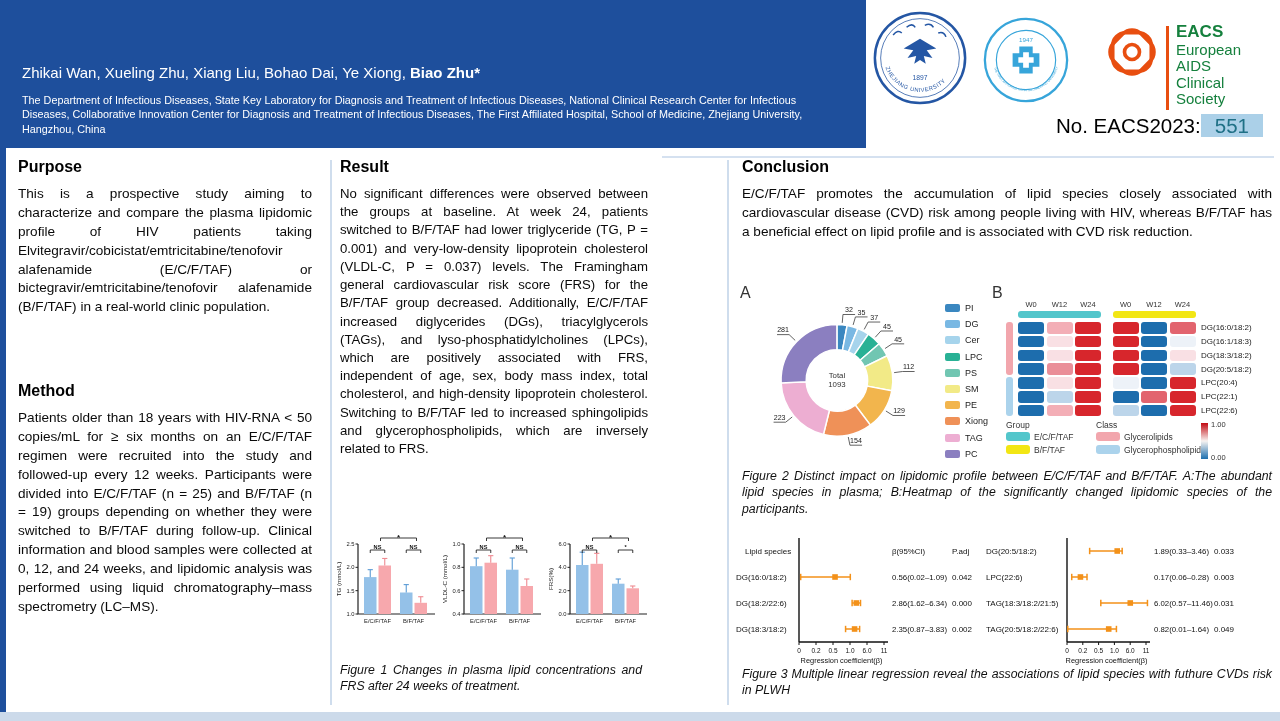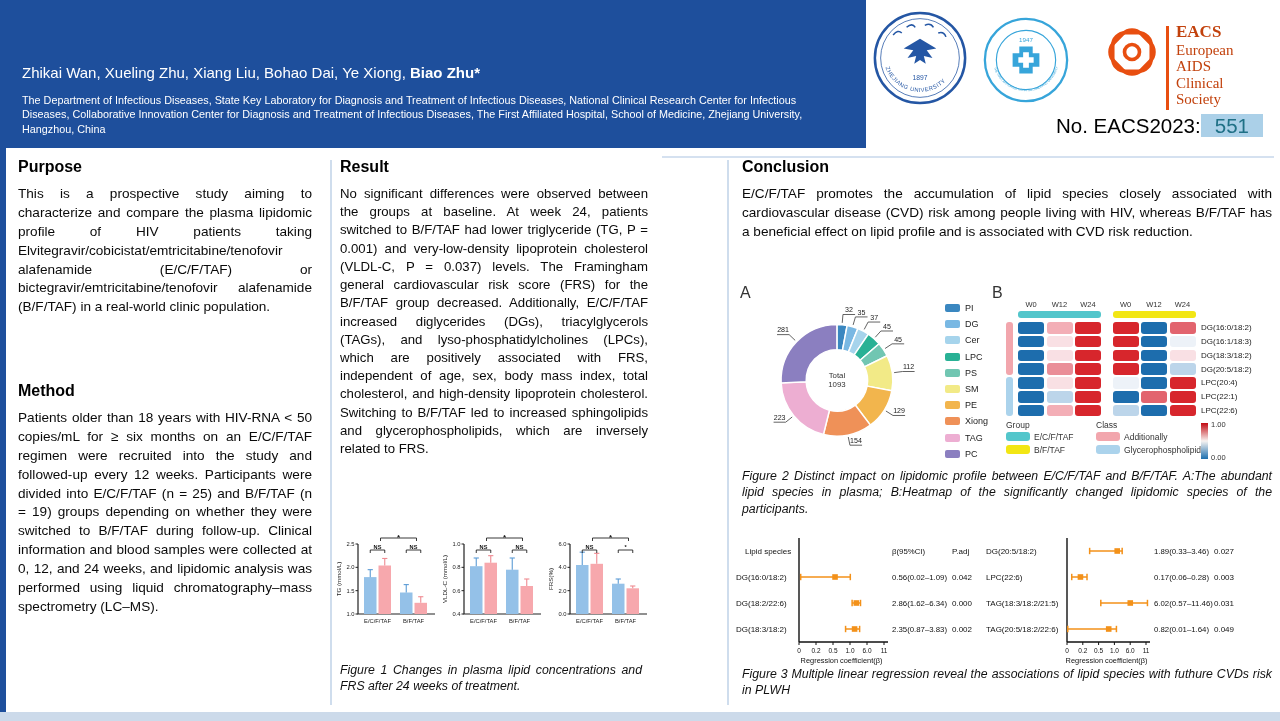--- a/index.html
+++ b/index.html
@@ -20,21 +20,21 @@
   .left-strip { position:absolute; left:0; top:148px; width:6px; height:564px; background:#1e4f9c; }
   .bottom-strip { position:absolute; left:0; top:712px; width:1280px; height:9px; background:#ccdaea; }
   .vdiv { position:absolute; width:2px; background:#cfdded; top:160px; height:545px; }
   .hline-conclusion { position:absolute; left:662px; top:156px; width:612px; height:1.5px; background:#d5e1f0; }
 
   
   #zju-logo { position:absolute; left:872px; top:10px; }
   #hospital-logo { position:absolute; left:982px; top:16px; }
   #eacs-logo { position:absolute; left:1102px; top:22px; }
   #eacs-divider { position:absolute; left:1166px; top:26px; width:3px; height:84px; background:#e84e10; }
-  #eacs-text { position:absolute; left:1176px; top:23px; color:#c2410c; line-height:1.1;font-family:Liberation Serif, serif; }
+  #eacs-text { position:absolute; left:1176px; top:23px; color:#15803d; line-height:1.1; }
   #eacs-text .l0 { font-weight:700; font-size:17px; }
   #eacs-text .ln { font-size:15px; }
   .pnum { position:absolute; left:1056px; top:114px; font-size:20.5px; color:#000; }
   .pnum .hl { background:#abd0e8; color:#1f7086; padding:0 14px; }
 
   
   .section-h { font-size:16px; font-weight:700; color:#000; margin-bottom:9px; }
   .body-t { font-size:13.6px; line-height:1.39; text-align:justify; }
   #purpose { position:absolute; left:18px; top:158px; width:294px; }
   #method  { position:absolute; left:18px; top:382px; width:294px; }
@@ -390,21 +390,21 @@
     <div class="hm-cell" style="left: 149px; top: 124.8px; width: 26px; height: 11.5px; background: rgb(29, 109, 173);"></div>
     <div class="hm-cell" style="left: 177.5px; top: 124.8px; width: 26px; height: 11.5px; background: rgb(215, 38, 44);"></div>
     <div class="hm-rowlab" style="left: 209px; top: 126px;">LPC(22:6)</div>
     <div class="hm-leg-title" style="left: 14px; top: 140px;">Group</div>
     <div class="hm-cell" style="left: 14px; top: 152px; width: 24px; height: 9px; background: rgb(83, 198, 203);"></div>
     <div class="hm-leg-lab" style="left: 42px; top: 152px;">E/C/F/TAF</div>
     <div class="hm-cell" style="left: 14px; top: 165px; width: 24px; height: 9px; background: rgb(242, 230, 20);"></div>
     <div class="hm-leg-lab" style="left: 42px; top: 165px;">B/F/TAF</div>
     <div class="hm-leg-title" style="left: 104px; top: 140px;">Class</div>
     <div class="hm-cell" style="left: 104px; top: 152px; width: 24px; height: 9px; background: rgb(242, 166, 173);"></div>
-    <div class="hm-leg-lab" style="left: 132px; top: 152px;">Additionally</div>
+    <div class="hm-leg-lab" style="left: 132px; top: 152px;">Glycerolipids</div>
     <div class="hm-cell" style="left: 104px; top: 165px; width: 24px; height: 9px; background: rgb(171, 211, 236);"></div>
     <div class="hm-leg-lab" style="left: 132px; top: 165px;">Glycerophospholipids</div>
     <div style="position: absolute; left: 209px; top: 143px; width: 7px; height: 36px; background: linear-gradient(rgb(194, 10, 18) 0%, rgb(247, 243, 241) 50%, rgb(29, 111, 174) 100%);"></div>
     <div class="hm-txt" style="left: 219px; top: 140px;">1.00</div>
     <div class="hm-txt" style="left: 219px; top: 173px;">0.00</div>
   </div>
 <div id="fig2cap" class="caption">Figure 2 Distinct impact on lipidomic profile between E/C/F/TAF and B/F/TAF. A:The abundant lipid species in plasma; B:Heatmap of the significantly changed lipidomic species of the participants.</div>
 
 <div id="fig3">
     <div class="fpanel" style="width: 242px;">
@@ -446,21 +446,21 @@
         <rect x="59.524" y="62.2" width="5.6" height="5.6" fill="#f39119"></rect>
         <line x1="51.580000000000005" y1="91" x2="65.62200000000001" y2="91" stroke="#f39119" stroke-width="1.5"></line>
         <line x1="51.580000000000005" y1="87.8" x2="51.580000000000005" y2="94.2" stroke="#f39119" stroke-width="1.5"></line>
         <line x1="65.62200000000001" y1="87.8" x2="65.62200000000001" y2="94.2" stroke="#f39119" stroke-width="1.5"></line>
         <rect x="57.790000000000006" y="88.2" width="5.6" height="5.6" fill="#f39119"></rect>
       </svg>
     </div>
     <div class="fpanel" style="width: 254px;">
       <div class="f-cell" style="left: 0px; top: 0px; width: 76px;">DG(20:5/18:2)</div>
       <div class="f-cell" style="left: 168px; top: 0px; width: 60px; font-size: 7.8px;">1.89(0.33–3.46)</div>
-      <div class="f-cell" style="left: 228px; top: 0px; width: 28px;">0.027</div>
+      <div class="f-cell" style="left: 228px; top: 0px; width: 28px;">0.033</div>
       <div class="f-cell" style="left: 0px; top: 26px; width: 76px;">LPC(22:6)</div>
       <div class="f-cell" style="left: 168px; top: 26px; width: 60px; font-size: 7.8px;">0.17(0.06–0.28)</div>
       <div class="f-cell" style="left: 228px; top: 26px; width: 28px;">0.003</div>
       <div class="f-cell" style="left: 0px; top: 52px; width: 76px;">TAG(18:3/18:2/21:5)</div>
       <div class="f-cell" style="left: 168px; top: 52px; width: 60px; font-size: 7.8px;">6.02(0.57–11.46)</div>
       <div class="f-cell" style="left: 228px; top: 52px; width: 28px;">0.031</div>
       <div class="f-cell" style="left: 0px; top: 78px; width: 76px;">TAG(20:5/18:2/22:6)</div>
       <div class="f-cell" style="left: 168px; top: 78px; width: 60px; font-size: 7.8px;">0.82(0.01–1.64)</div>
       <div class="f-cell" style="left: 228px; top: 78px; width: 28px;">0.049</div>
       <svg viewBox="0 0 90 128" width="90" height="128" style="position:absolute;left:76px;top:0">

